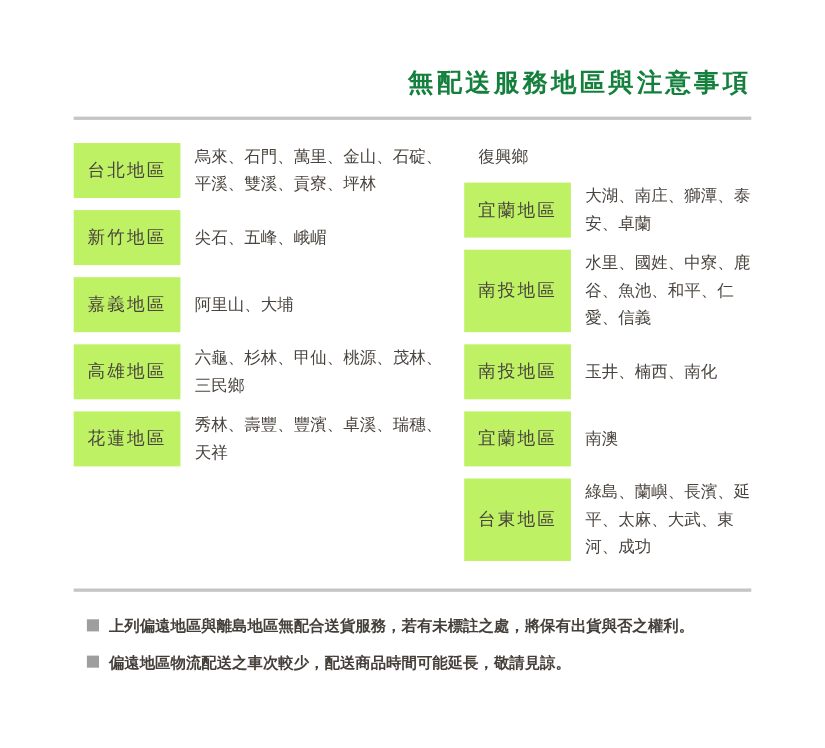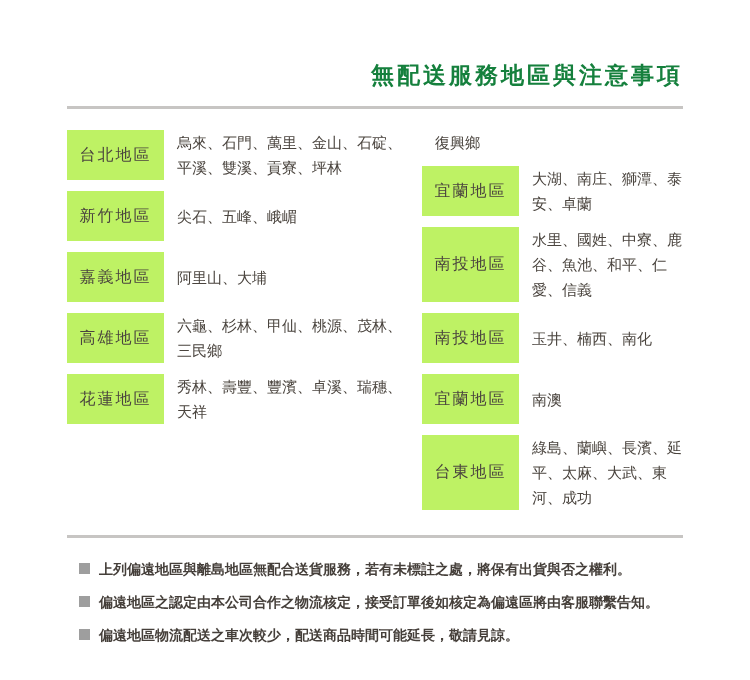--- a/index.html
+++ b/index.html
@@ -152,21 +152,17 @@
 
   <div class="divider notes-divider"></div>
 
   <div class="notes">
     <div class="note">
       <span class="bullet"></span>
       <span>上列偏遠地區與離島地區無配合送貨服務，若有未標註之處，將保有出貨與否之權利。</span>
     </div>
     <div class="note">
       <span class="bullet"></span>
-      <span>偏遠地區之認定由本公司合作之物流核定，接受訂單後如核定為偏遠區將由客服聯繫告知。</span>
-    </div>
-    <div class="note">
-      <span class="bullet"></span>
       <span>偏遠地區物流配送之車次較少，配送商品時間可能延長，敬請見諒。</span>
     </div>
   </div>
 
 </div>
 
 </body></html>

